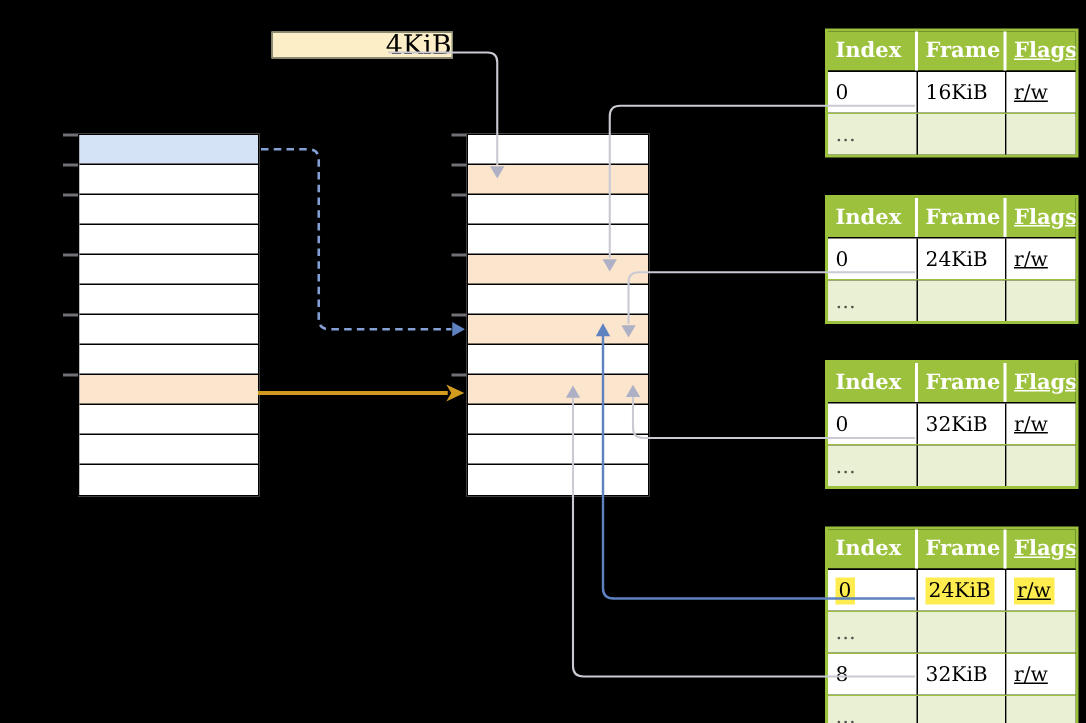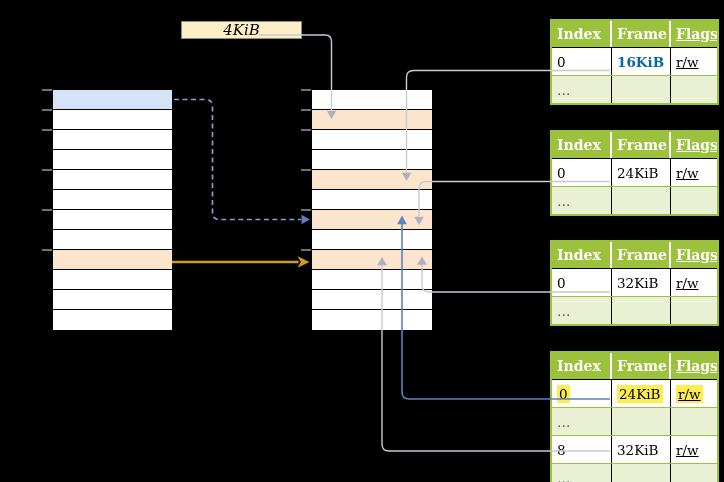--- a/index.html
+++ b/index.html
@@ -4,22 +4,22 @@
 <style>
   html,body{margin:0;padding:0;}
   body{
     width:724px;height:482px;position:relative;overflow:hidden;
     background:#000;font-family:"DejaVu Serif","Liberation Serif",serif;
   }
   #stage{position:absolute;left:0;top:0;width:724px;height:482px;}
   
   .size-label{
     position:absolute;box-sizing:border-box;
-    display:flex;align-items:center;justify-content:center;
-    font-size:15px;color:#000;font-style:italic;
+    display:flex;align-items:center;justify-content:flex-end;
+    font-size:18px;color:#000;
   }
   
   .mem-column{position:absolute;box-sizing:border-box;border:1px solid #000;background:#fff;}
   .mem-row{box-sizing:border-box;height:20px;border-bottom:1px solid #000;}
   .mem-row:last-child{border-bottom:none;}
   
   .tick{position:absolute;height:2px;}
   
   .ptable{position:absolute;box-sizing:border-box;border-style:solid;border-width:2px;}
   .pt-row{display:flex;}
@@ -93,21 +93,21 @@
     </div>
   <div id="tables-root">
       <div class="ptable" style="left: 550px; top: 19px; border-color: rgb(156, 193, 60);">
         <div class="pt-row pt-header" style="background: rgb(156, 193, 60);">
           <div class="pt-cell c0" style="color: rgb(255, 255, 255);">Index</div>
           <div class="pt-cell c1" style="color: rgb(255, 255, 255);">Frame</div>
           <div class="pt-cell c2" style="color: rgb(255, 255, 255);">Flags</div>
         </div>
         <div class="pt-row pt-body first">
           <div class="pt-cell c0" style="background: rgb(255, 255, 255); color: rgb(0, 0, 0);">0</div>
-          <div class="pt-cell c1" style="background: rgb(255, 255, 255); color: #0369a1; font-weight: bold;">16KiB</div>
+          <div class="pt-cell c1" style="background: rgb(255, 255, 255); color: #000000;">16KiB</div>
           <div class="pt-cell c2" style="background: rgb(255, 255, 255); color: rgb(0, 0, 0);">r/w</div>
         </div>
         <div class="pt-row pt-body rest" style="border-top-color: rgb(156, 193, 60);">
           <div class="pt-cell c0" style="background: rgb(233, 240, 212); color: rgb(84, 84, 76);">…</div>
           <div class="pt-cell c1" style="background: rgb(233, 240, 212); color: rgb(84, 84, 76);"></div>
           <div class="pt-cell c2" style="background: rgb(233, 240, 212); color: rgb(84, 84, 76);"></div>
         </div>
       </div>
       <div class="ptable" style="left: 550px; top: 130px; border-color: rgb(156, 193, 60);">
         <div class="pt-row pt-header" style="background: rgb(156, 193, 60);">

